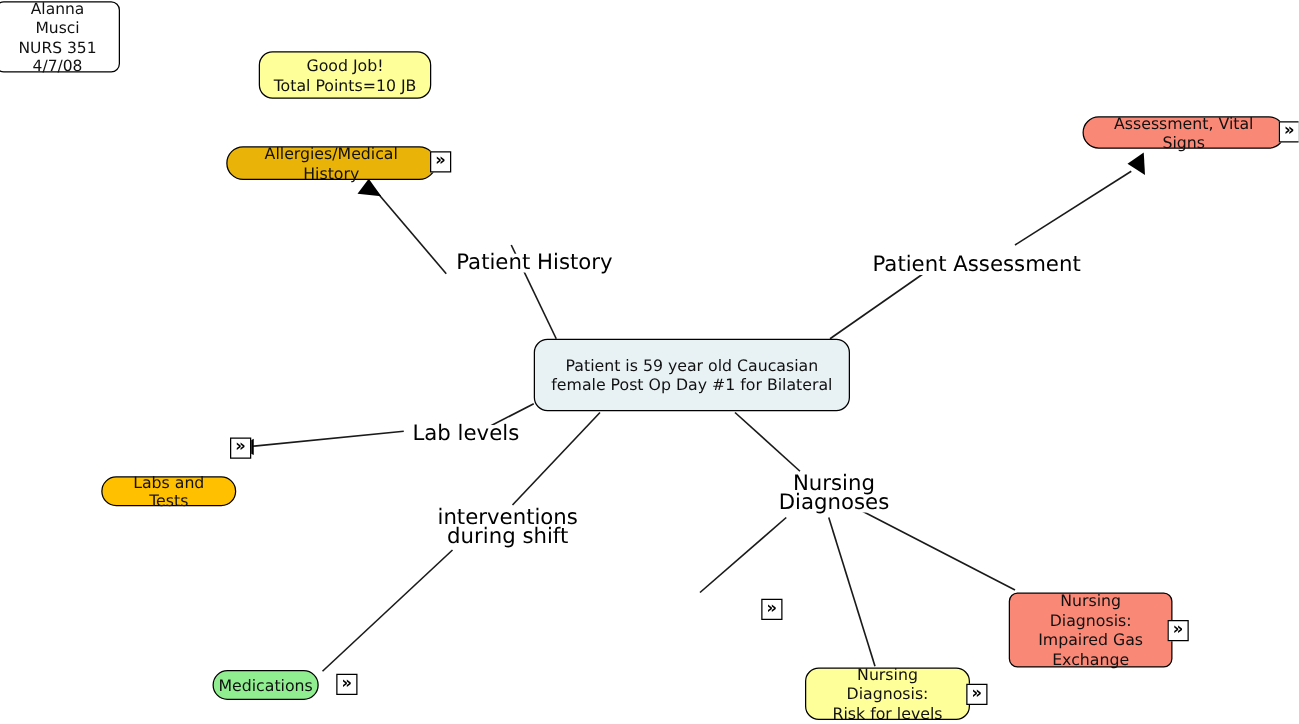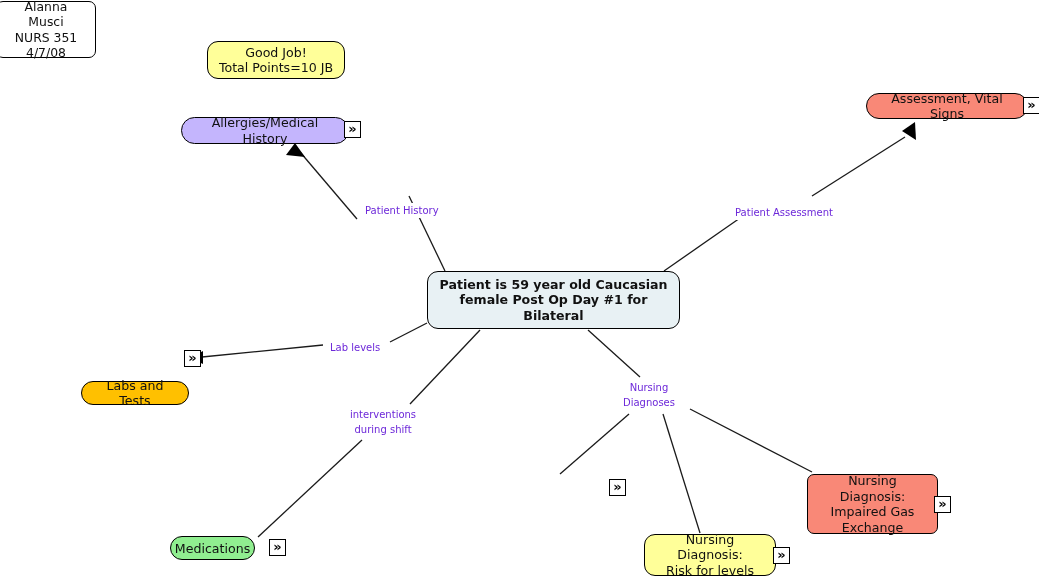--- a/index.html
+++ b/index.html
@@ -28,22 +28,22 @@
     stroke: #1a1a1a;
     stroke-width: 1.3;
     fill: none;
   }
   .arrow-head {
     fill: #000000;
     stroke: none;
   }
   .edge-label {
     position: absolute;
-    font-size: 10px;
-    color: #6d28d9;
+    font-size: 17px;
+    color: #000000;
     line-height: 15px;
     text-align: center;
     white-space: nowrap;
     background: #ffffff;
     padding: 0 3px;
   }
   .node {
     position: absolute;
     box-sizing: border-box;
     border: 1.6px solid #000000;
@@ -110,40 +110,40 @@
 
     <line class="edge-line" x1="690" y1="409" x2="812" y2="472"></line>
   </svg>
 
   <div class="node node-soft" style="left:-4px; top:1px; width:100px; height:57px; background:#ffffff; flex-direction:column; font-size:12.4px;">
     <div>Alanna Musci</div>
     <div>NURS 351</div>
     <div>4/7/08</div>
   </div>
 
-  <div class="node node-round" style="left:207px; top:41px; width:138px; height:38px; background:#ffff99; flex-direction:column;">
+  <div class="node node-round" style="left:207px; top:41px; width:138px; height:38px; background:#ffff99; flex-direction:column;justify-content:space-between;">
     <div>Good Job!</div>
     <div>Total Points=10   JB</div>
   </div>
 
-  <div class="node node-pill" style="left:181px; top:117px; width:168px; height:27px; background:#c4b5fd;">
+  <div class="node node-pill" style="left:181px; top:117px; width:168px; height:27px; background:#eab308;">
     <span>Allergies/Medical History</span>
   </div>
   <div class="badge" style="left:344px; top:121px;">
       <span>»</span>
     </div>
 
   <div class="node node-pill" style="left:866px; top:93px; width:162px; height:26px; background:#f98877;justify-content:flex-end;">
     <span>Assessment, Vital Signs</span>
   </div>
   <div class="badge" style="left:1023px; top:97px;">
       <span>»</span>
     </div>
 
-  <div class="node node-round" style="left:427px; top:271px; width:253px; height:58px; background:#e8f1f4; flex-direction:column;font-weight:bold;">
+  <div class="node node-round" style="left:427px; top:271px; width:253px; height:58px; background:#e8f1f4; flex-direction:column;">
     <div>Patient is 59 year old Caucasian</div>
     <div>female Post Op Day #1 for Bilateral</div>
   </div>
 
   <div class="node node-pill" style="left:81px; top:347px; width:108px; height:24px; background:#ffc000;margin-top:34px;">
     <span>Labs and Tests</span>
   </div>
   <div class="badge" style="left:184px; top:350px;">
       <span>»</span>
     </div>
@@ -173,21 +173,21 @@
     <div>Exchange</div>
   </div>
   <div class="badge" style="left:934px; top:496px;">
       <span>»</span>
     </div>
 
   <div class="edge-label" style="left:362px; top:203px;">
     <span>Patient History</span>
   </div>
 
-  <div class="edge-label" style="left:732px; top:205px;text-align:right;">
+  <div class="edge-label" style="left:695px; top:205px;text-align:right;">
     <span>Patient Assessment</span>
   </div>
 
   <div class="edge-label" style="left:327px; top:340px;">
     <span>Lab levels</span>
   </div>
 
   <div class="edge-label" style="left:620px; top:380px;">
     <div>Nursing</div>
     <div>Diagnoses</div>

